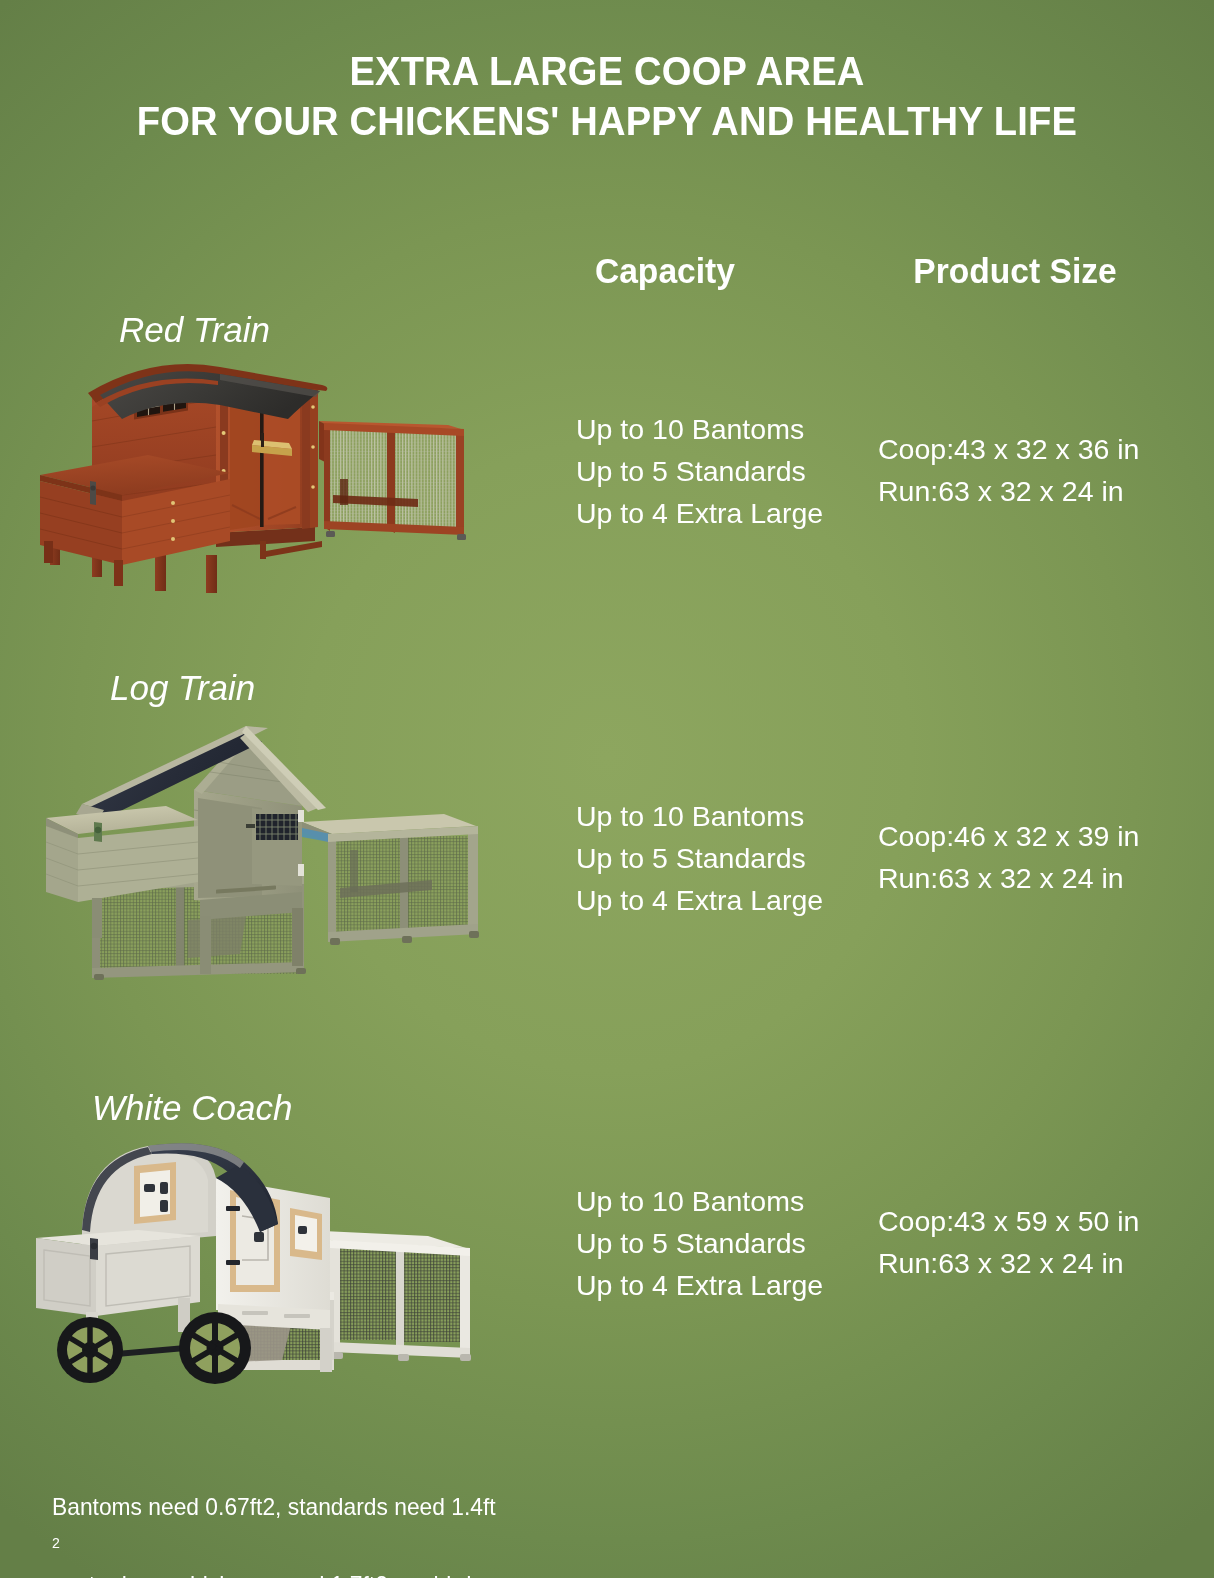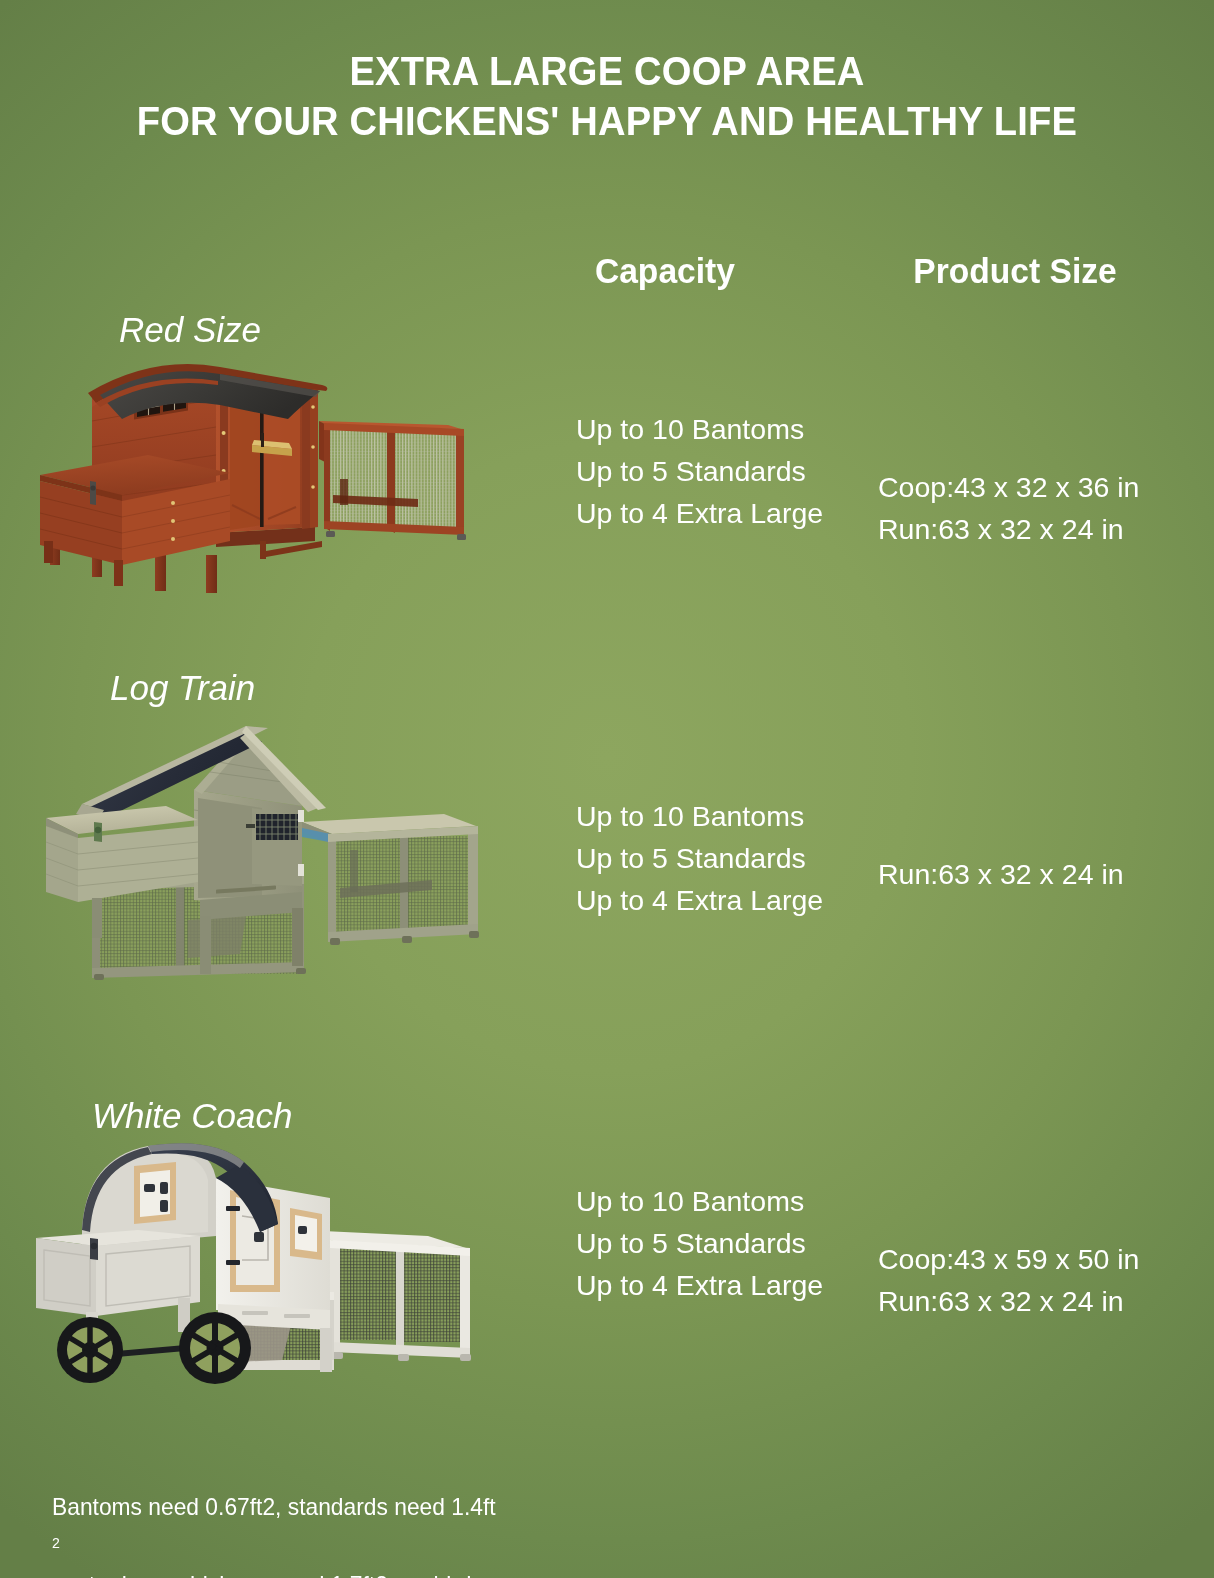--- a/index.html
+++ b/index.html
@@ -40,35 +40,34 @@
   #row-0{ top:300px; height:360px; }
   #row-1{ top:660px; height:400px; }
   #row-2{ top:1060px; height:380px; }
 
   .prod-name{
     position:absolute; color:#ffffff; font-style:italic;
     font-size:35px; white-space:nowrap; font-weight:400;
   }
   #row-0 .prod-name{ left:119px; top:10px; }
   #row-1 .prod-name{ left:110px; top:8px; }
-  #row-2 .prod-name{ left:92px; top:36px;font-style:italic; }
+  #row-2 .prod-name{ left:92px; top:28px;font-style:italic; }
 
   .capacity{
     position:absolute; color:#ffffff; font-size:28.5px; line-height:42px;
     white-space:nowrap;
     margin-left:40px;
   }
   #row-0 .capacity{ left:536px; top:108px; }
   #row-1 .capacity{ left:536px; top:135px; }
   #row-2 .capacity{ left:536px; top:120px; }
 
   .size{
     position:absolute; color:#ffffff; font-size:28.5px; line-height:42px;
     white-space:nowrap;
-    margin-top:38px;
   }
   #row-0 .size{ left:878px; top:128px; }
   #row-1 .size{ left:878px; top:155px; }
   #row-2 .size{ left:878px; top:140px; }
 
   
   .stage{ position:absolute; }
   #img-0{ left:30px; top:55px; width:460px; height:240px; }
   #img-1{ left:40px; top:50px; width:460px; height:270px; }
   #img-2{ left:30px; top:60px; width:470px; height:270px; }
@@ -92,21 +91,21 @@
 
   <div class="title">
     <span class="l1">EXTRA LARGE COOP AREA</span>
     <span class="l2">FOR YOUR CHICKENS' HAPPY AND HEALTHY LIFE</span>
   </div>
 
   <div class="colhead" id="hdr-capacity">Capacity</div>
   <div class="colhead" id="hdr-size">Product Size</div>
 
   <div class="row" id="row-0">
-    <div class="prod-name">Red Size</div>
+    <div class="prod-name">Red Train</div>
 
     <div class="stage" id="img-0">
       <svg viewBox="0 0 460 240" xmlns="http://www.w3.org/2000/svg">
         <defs>
           <linearGradient id="rtWoodV" x1="0" y1="0" x2="0" y2="1">
             <stop offset="0%" stop-color="#a94a27"></stop>
               <stop offset="45%" stop-color="#9a4123"></stop>
               <stop offset="100%" stop-color="#86361c"></stop>
           </linearGradient>
           <linearGradient id="rtWoodFront" x1="0" y1="0" x2="1" y2="0">
@@ -422,20 +421,21 @@
       </svg>
     </div>
 
     <div class="capacity">
       <div>Up to 10 Bantoms</div>
       <div>Up to 5 Standards</div>
       <div>Up to 4 Extra Large</div>
     </div>
 
     <div class="size">
+      <div>Coop:46 x 32 x 39 in</div>
       <div>Run:63 x 32 x 24 in</div>
     </div>
   </div>
 
   <div class="row" id="row-2">
     <div class="prod-name">White Coach</div>
 
     <div class="stage" id="img-2">
       <svg viewBox="0 0 470 270" xmlns="http://www.w3.org/2000/svg">
         <defs>

